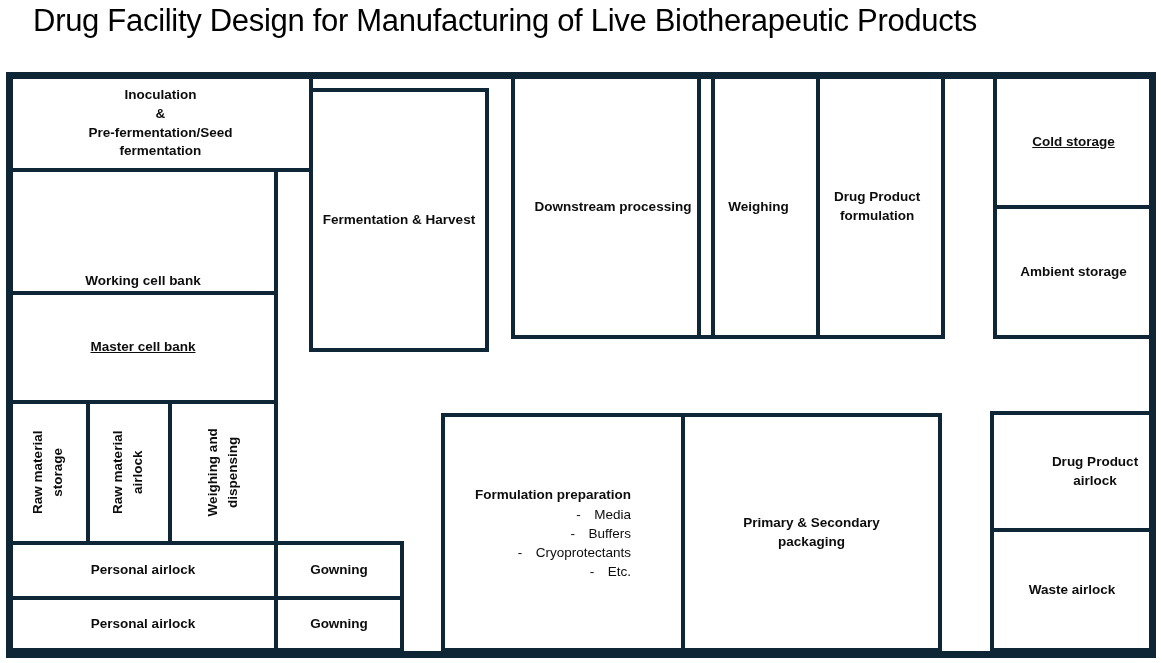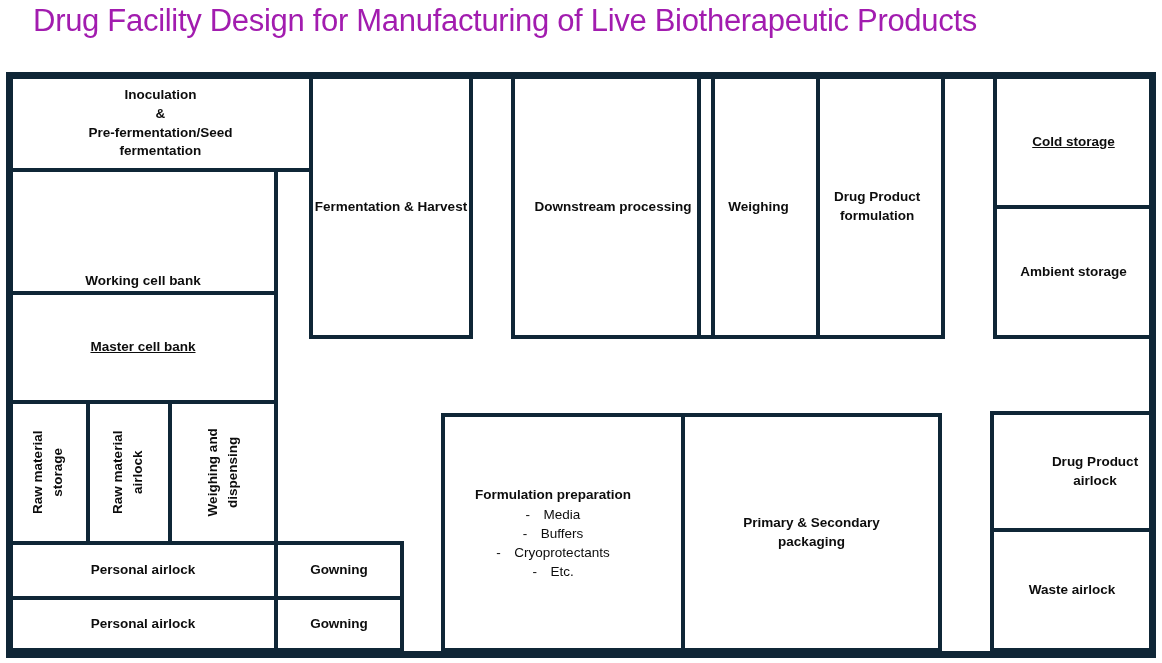--- a/index.html
+++ b/index.html
@@ -6,55 +6,55 @@
     --wall:#0f2636;
     --ink:#0d0d0d;
   }
   html,body{margin:0;padding:0;background:#ffffff;}
   body{
     width:1162px;height:663px;position:relative;overflow:hidden;
     font-family:"Liberation Sans", sans-serif;
   }
   .title{
     position:absolute;top:3px;left:0;width:1010px;
-    text-align:center;font-size:31px;font-weight:400;color:#a21caf;
+    text-align:center;font-size:31px;font-weight:400;color:#000000;
     letter-spacing:-0.3px;white-space:nowrap;
   }
   .outer-wall{
     position:absolute;left:6px;top:72px;width:1150px;height:586px;
     box-sizing:border-box;border:7px solid var(--wall);
   }
   .room{
     position:absolute;box-sizing:border-box;border:4px solid var(--wall);
     display:flex;align-items:center;justify-content:center;
     color:var(--ink);font-weight:bold;font-size:13.5px;text-align:center;
   }
   .room .label{white-space:pre-line;line-height:1.4;}
   .room.vert .label{transform:rotate(-90deg);white-space:pre;line-height:1.5;}
   .room.left-align{justify-content:flex-start;}
   .room.left-align .label{text-align:center;padding-left:14px;}
   
   .fp{justify-content:flex-start;align-items:center;}
-  .fp-content{display:flex;flex-direction:column;align-items:center;
+  .fp-content{display:flex;flex-direction:column;align-items:flex-end;
     text-align:left;padding-left:30px;}
   .fp-title{font-weight:bold;font-size:13.5px;line-height:20px;}
   .fp-item{display:flex;font-weight:normal;font-size:13.5px;line-height:19px;}
   .fp-bullet{width:18px;font-weight:normal;}
   
   #room-inoculation{left:8px;top:75px;width:305px;height:97px;}
   #room-working-cell-bank{left:8px;top:168px;width:270px;height:127px;align-items:flex-end;}
   #room-master-cell-bank{left:8px;top:291px;width:270px;height:113px;text-decoration:underline;}
   #room-raw-material-storage{left:8px;top:400px;width:82px;height:145px;}
   #room-raw-material-airlock{left:86px;top:400px;width:86px;height:145px;}
   #room-weighing-dispensing{left:168px;top:400px;width:110px;height:145px;}
   #room-personal-airlock-1{left:8px;top:541px;width:270px;height:59px;}
   #room-gowning-1{left:274px;top:541px;width:130px;height:59px;}
   #room-personal-airlock-2{left:8px;top:596px;width:270px;height:56px;}
   #room-gowning-2{left:274px;top:596px;width:130px;height:56px;}
-  #room-fermentation-harvest{left:309px;top:75px;width:164px;height:264px;}
+  #room-fermentation-harvest{left:309px;top:88px;width:180px;height:264px;}
   #room-downstream-processing{left:511px;top:75px;width:204px;height:264px;justify-content:center;}
   #room-milling{left:697px;top:75px;width:123px;height:264px;}
   #room-drug-product-formulation{left:816px;top:75px;width:129px;height:264px;}
   #room-cold-storage{left:993px;top:75px;width:161px;height:134px;text-decoration:underline;}
   #room-ambient-storage{left:993px;top:205px;width:161px;height:134px;}
   #room-formulation-preparation{left:441px;top:413px;width:244px;height:239px;}
   #room-primary-secondary-packaging{left:681px;top:413px;width:261px;height:239px;}
   #room-drug-product-airlock{left:990px;top:411px;width:164px;height:121px;padding-left:46px;}
   #room-waste-airlock{left:990px;top:528px;width:164px;height:124px;}
 </style>

